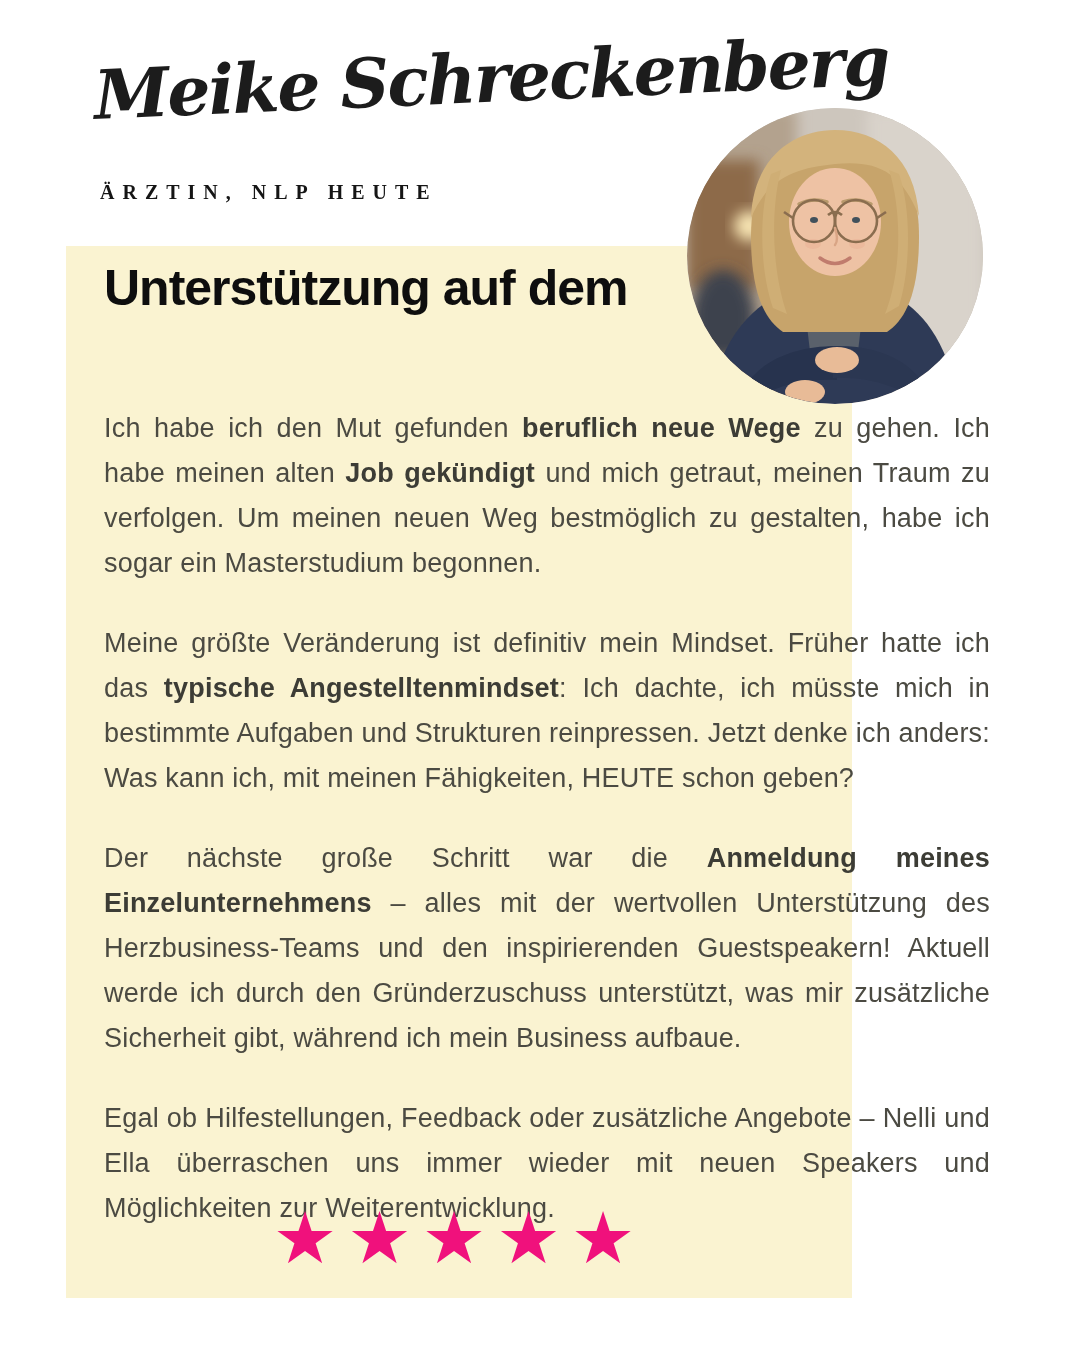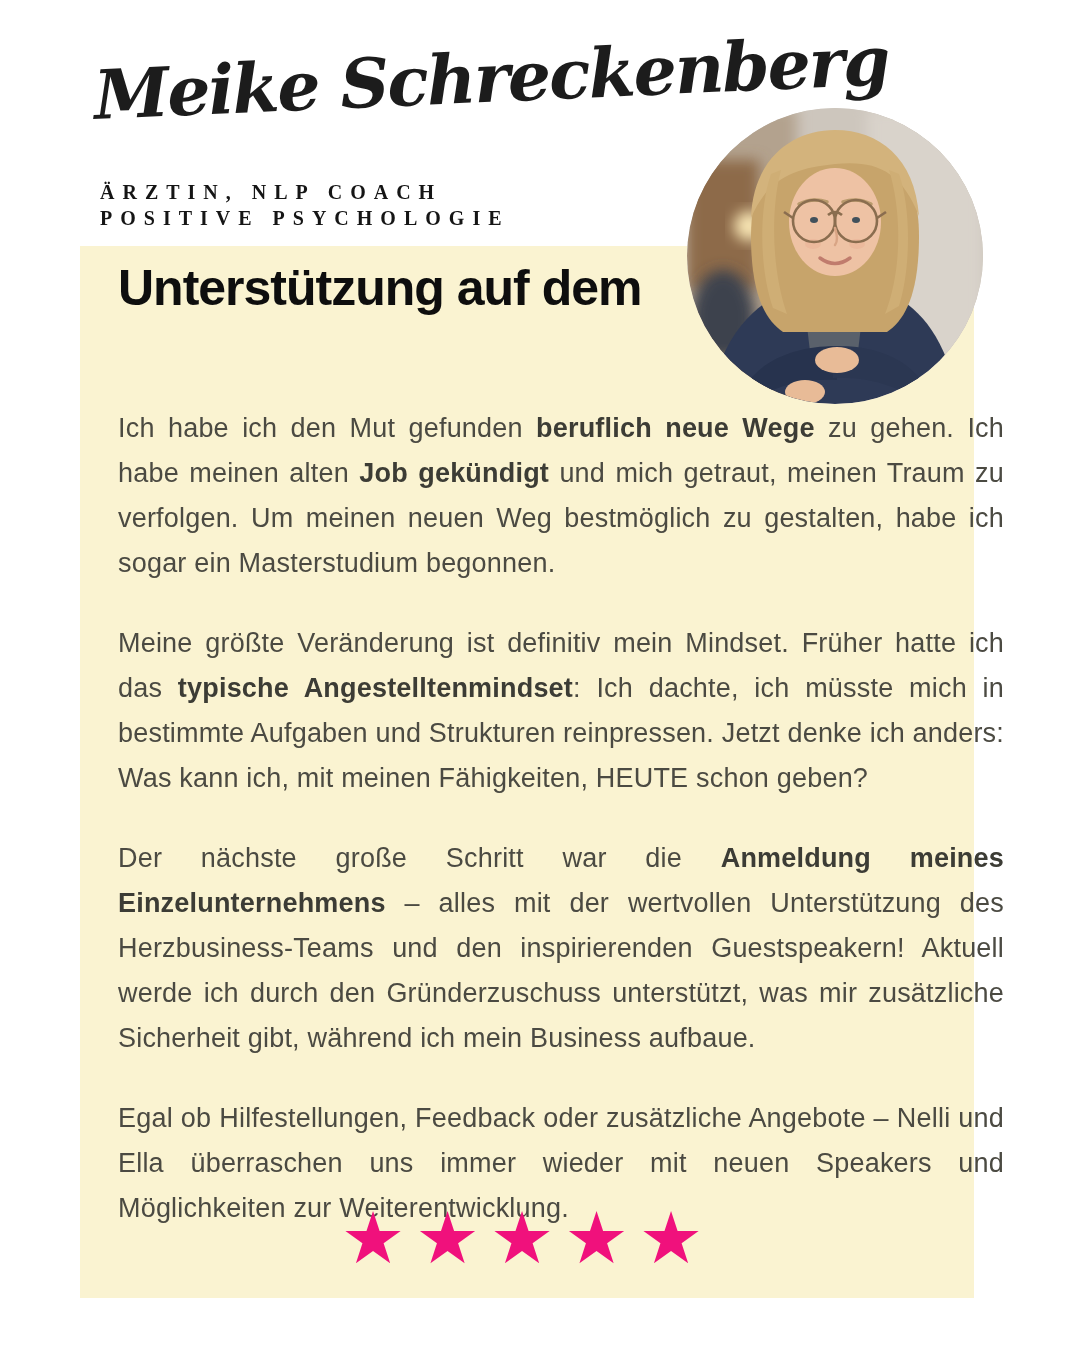--- a/index.html
+++ b/index.html
@@ -36,22 +36,22 @@
   }
   .tagline{
     position:absolute;left:100px;top:179px;
     font-family:"Liberation Serif",serif;
     font-weight:700;font-size:20px;
     letter-spacing:8px;line-height:26px;
     color:var(--tagline-ink);
     white-space:nowrap;
   }
   .card{
-    position:absolute;left:80px;top:246px;
-    width:894px;height:1052px;
+    position:absolute;left:66px;top:246px;
+    width:786px;height:1052px;
     background:var(--card-bg);
   }
   .heading{
     position:absolute;left:38px;top:6px;
     font-family:"Liberation Sans",sans-serif;
     font-weight:700;
     font-size:50px;line-height:72px;
     letter-spacing:-1px;
     color:var(--heading-text);
     white-space:nowrap;
@@ -84,22 +84,21 @@
   .photo svg{display:block;width:100%;height:100%;}
 </style>
 </head>
 <body>
 
 <div class="page">
 
   <div class="signature">Meike Schreckenberg</div>
 
   <div class="tagline">
-    <div>ÄRZTIN, NLP COACH</div>
-    <div>POSITIVE PSYCHOLOGIE</div>
+    <div>ÄRZTIN, NLP HEUTE</div>
   </div>
 
   <div class="card">
     <h1 class="heading">
       <span>Unterstützung auf dem</span><br>
     </h1>
 
     <div class="body-text">
         <p><span>Ich habe ich den Mut gefunden </span><strong>beruflich neue Wege</strong><span> zu gehen. Ich habe meinen alten </span><strong>Job gekündigt</strong><span> und mich getraut, meinen Traum zu verfolgen. Um meinen neuen Weg bestmöglich zu gestalten, habe ich sogar ein Masterstudium begonnen.</span></p>
         <p><span>Meine größte Veränderung ist definitiv mein Mindset. Früher hatte ich das </span><strong>typische Angestelltenmindset</strong><span>: Ich dachte, ich müsste mich in bestimmte Aufgaben und Strukturen reinpressen. Jetzt denke ich anders: Was kann ich, mit meinen Fähigkeiten, HEUTE schon geben?</span></p>

